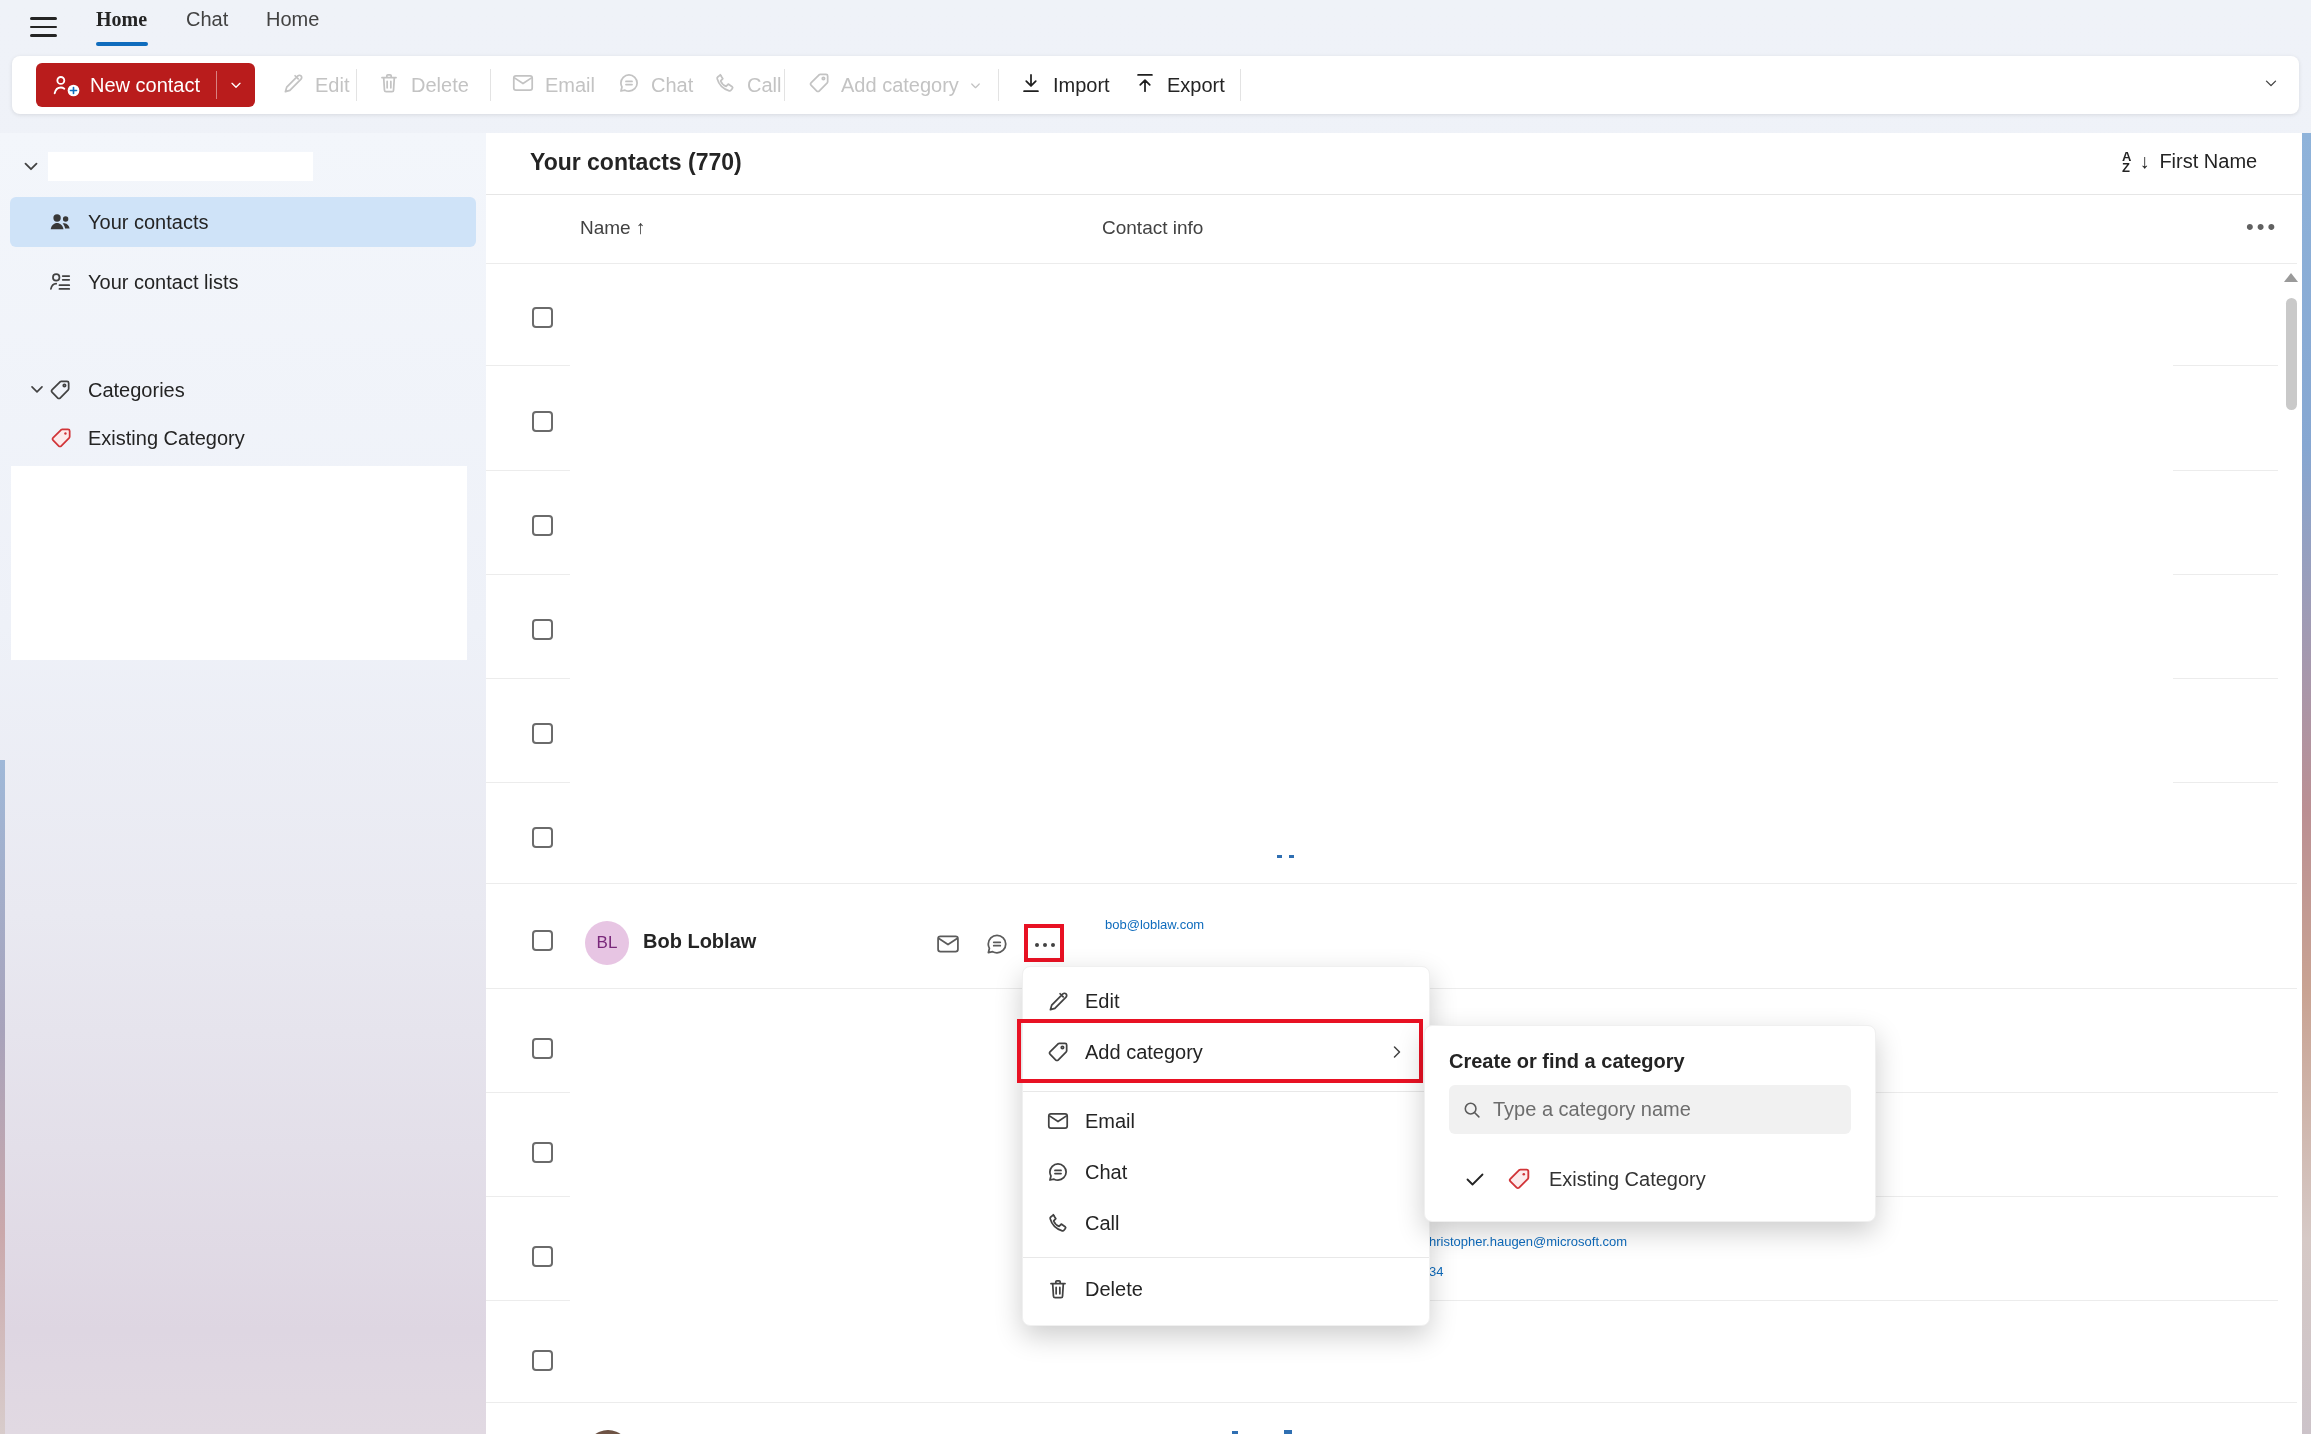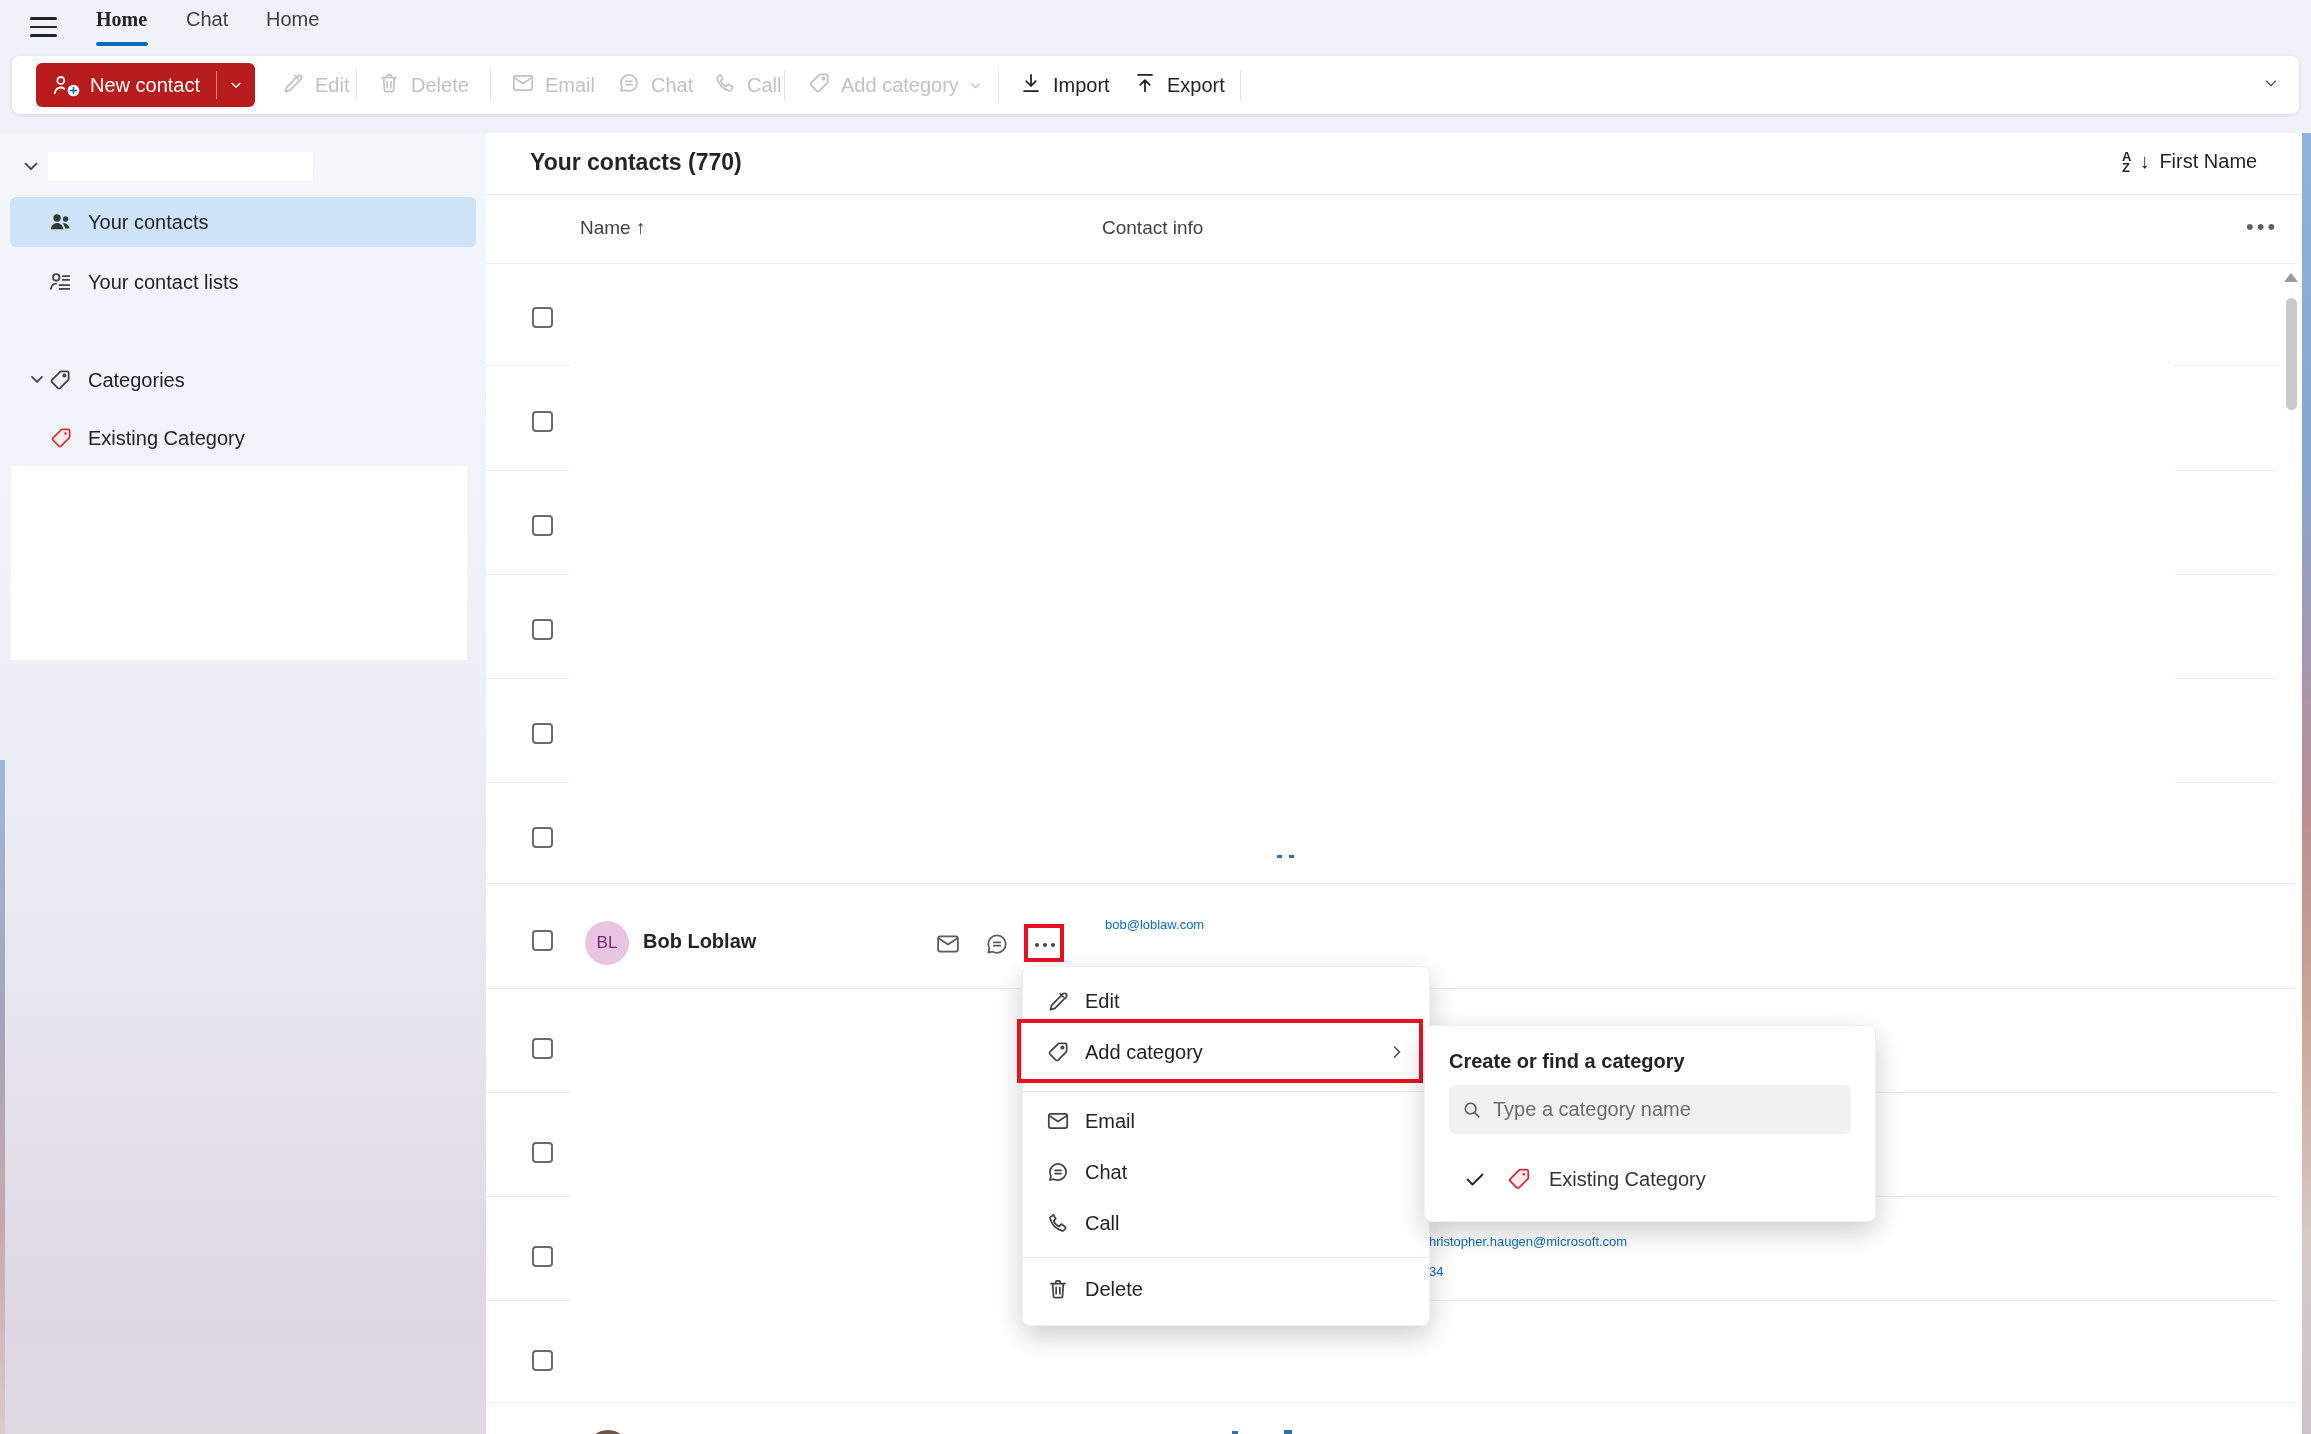--- a/index.html
+++ b/index.html
@@ -255,21 +255,21 @@
         <svg width="26" height="26" viewBox="0 0 24 24" fill="none" stroke="currentColor" stroke-width="1.6" stroke-linecap="round" stroke-linejoin="round">
             <circle cx="8.5" cy="7.8" r="3"></circle>
             <path d="M3.6 18.4c.6-3 2.6-4.9 4.9-4.9"></path>
             <path d="M14.5 6.5h6M14.5 10h6M11.5 18.4h9M11.5 14.9h9"></path>
           </svg>
       </span>
       <span class="lbl">Your contact lists</span>
     </div>
 
 
-    <div class="navitem" style="top:222px;text-align:center;">
+    <div class="navitem" style="top:232px;text-align:center;">
       <span class="nav-chev" style="left:16px; top:14px;">
         <svg width="20" height="20" viewBox="0 0 24 24" fill="none" stroke="currentColor" stroke-width="2" stroke-linecap="round" stroke-linejoin="round">
             <path d="M6 9.5l6 6 6-6"></path>
           </svg>
       </span>
       <span class="ic">
         <svg width="26" height="26" viewBox="0 0 24 24" fill="none" stroke="currentColor" stroke-width="1.6" stroke-linecap="round" stroke-linejoin="round">
             <path d="M13.2 4h5.3c.8 0 1.5.7 1.5 1.5v5.3c0 .4-.2.8-.4 1.1l-7.5 7.5c-.6.6-1.5.6-2.1 0l-5.4-5.4c-.6-.6-.6-1.5 0-2.1l7.5-7.5c.3-.2.7-.4 1.1-.4z"></path>
             <circle cx="16.1" cy="7.9" r="1.1"></circle>
           </svg>

